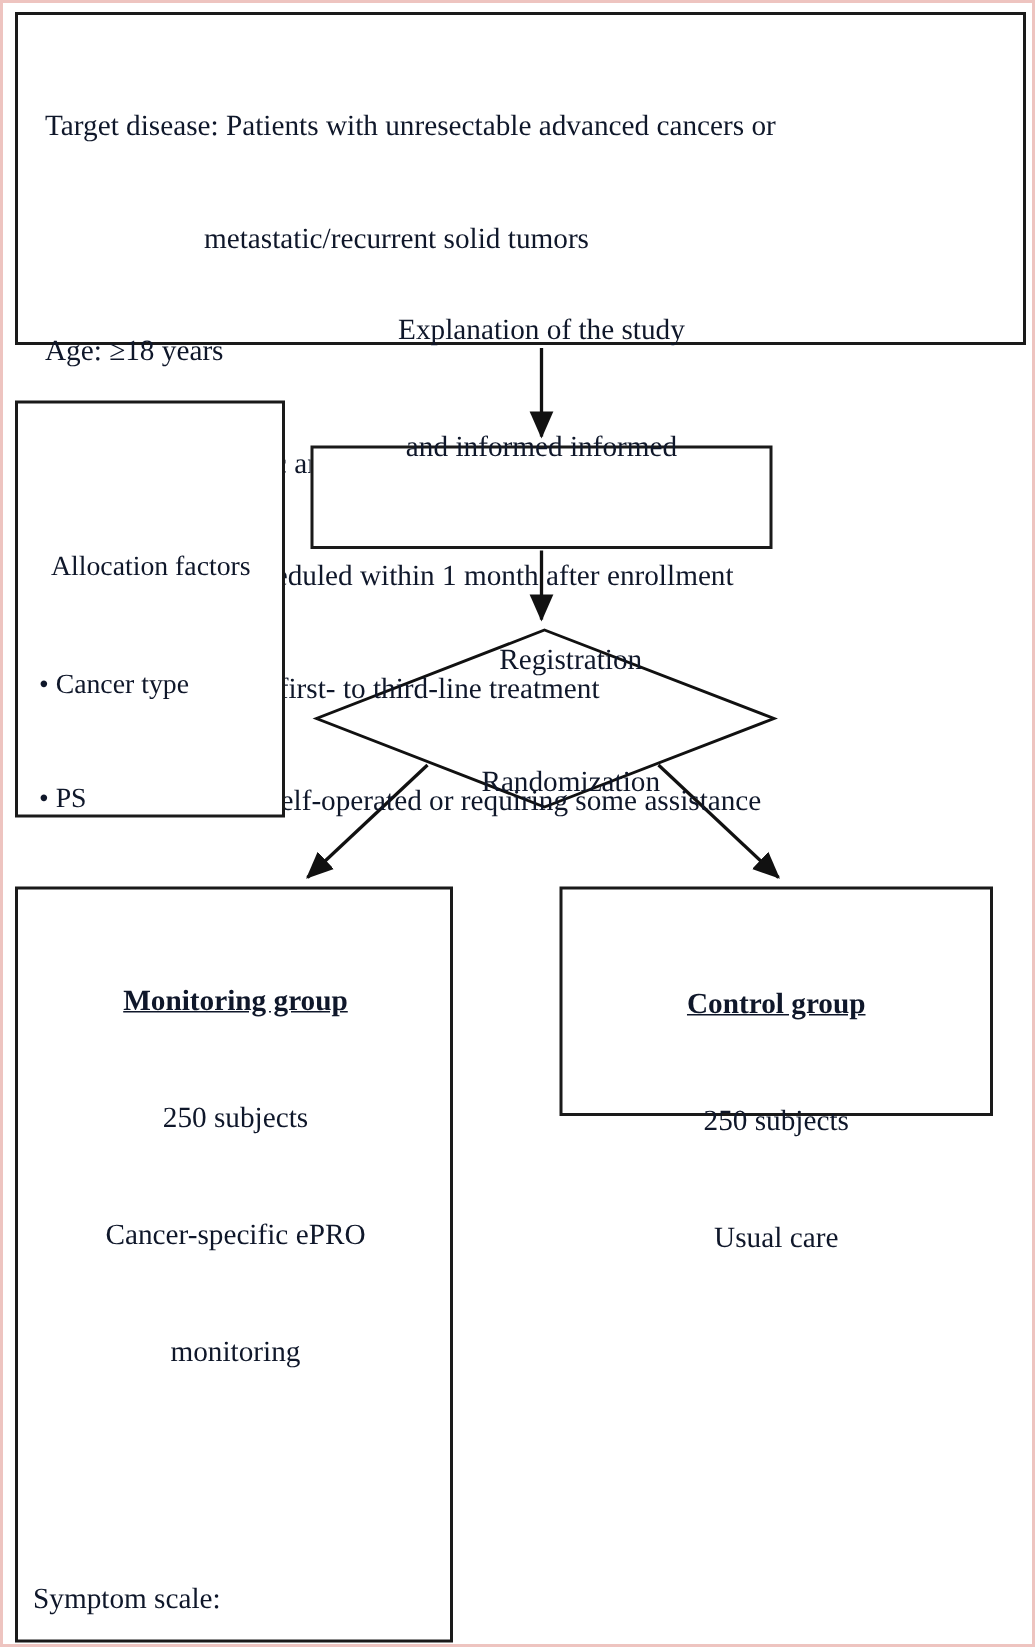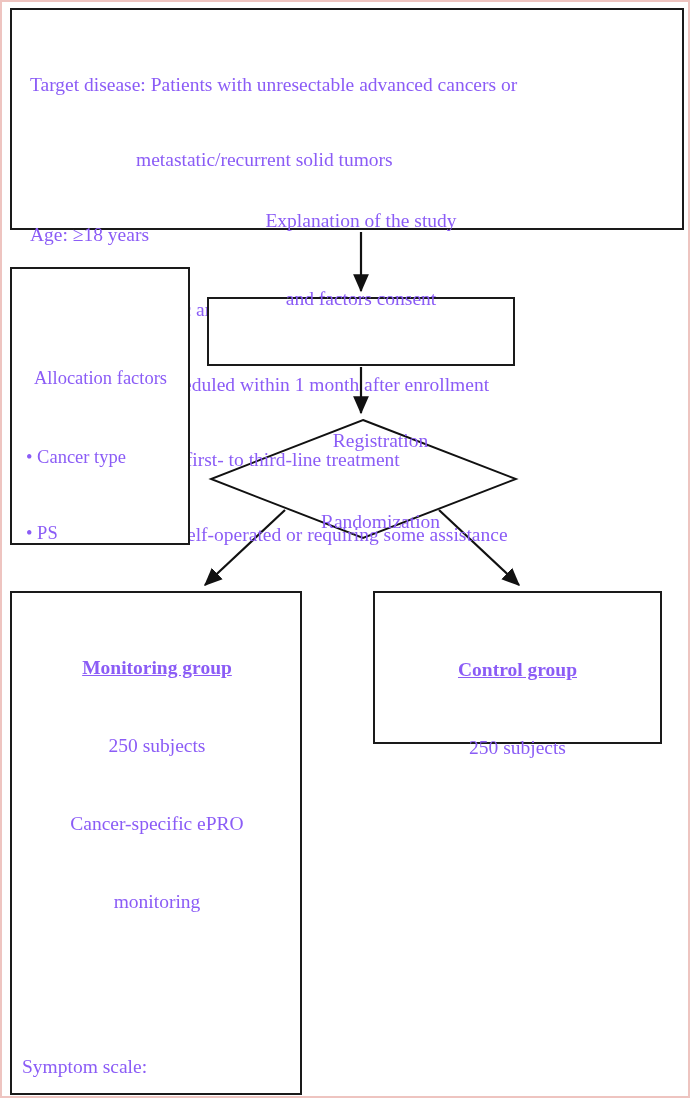--- a/index.html
+++ b/index.html
@@ -9,21 +9,21 @@
   }
   #page {
     position: relative;
     width: 690px;
     height: 1098px;
     background: #ffffff;
     box-sizing: border-box;
     border: 2px solid #eec4c0;
     overflow: hidden;
     font-family: "Liberation Serif", "DejaVu Serif", serif;
-    color: #8b5cf6;
+    color: #0f172a;
   }
   #flow-svg {
     position: absolute;
     left: 0; top: 0;
     width: 690px;
     height: 1098px;
     pointer-events: none;
   }
   .node {
     position: absolute;
@@ -154,21 +154,21 @@
       <span class="alloc-item">• Treatment line</span>
       <span class="alloc-item">• Age</span>
       <span class="alloc-item">• Cancer-specific</span>
       <span class="alloc-item">factors</span>
     </div>
   </div>
 
   <div class="node" id="explanation-box">
     <div class="node-text">
       <span class="grp-center">Explanation of the study</span>
-      <span class="grp-center">and factors consent</span>
+      <span class="grp-center">and informed informed</span>
     </div>
   </div>
 
   <div id="randomization-node">
     <div id="randomization-label">
       <div class="node-text">
         <span class="grp-center">Registration</span>
         <span class="grp-center">Randomization</span>
       </div>
     </div>
@@ -190,16 +190,17 @@
       
 
       
     </div>
   </div>
 
   <div class="node" id="control-box">
     <div class="node-text">
       <span class="grp-head">Control group</span>
       <span class="grp-center">250 subjects</span>
+      <span class="grp-center">Usual care</span>
     </div>
   </div>
 
 </div>
 
 </body></html>

